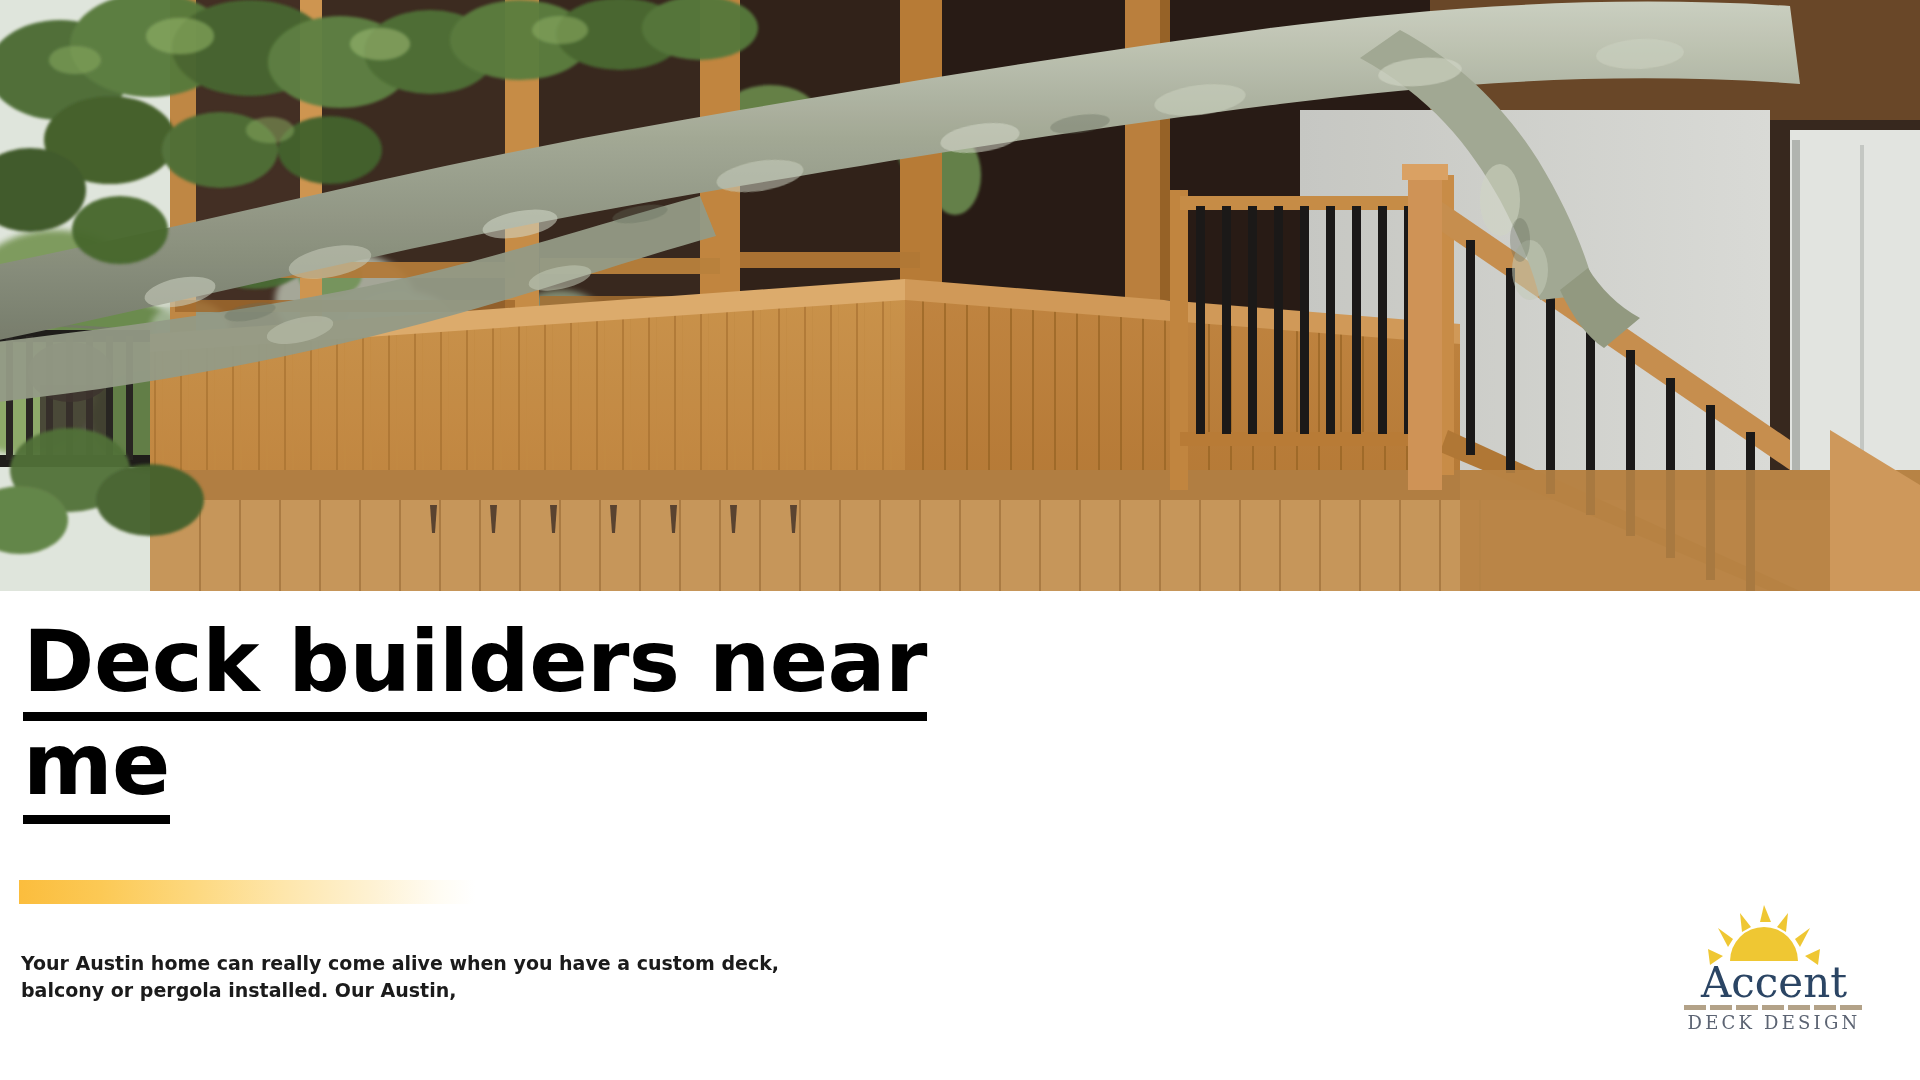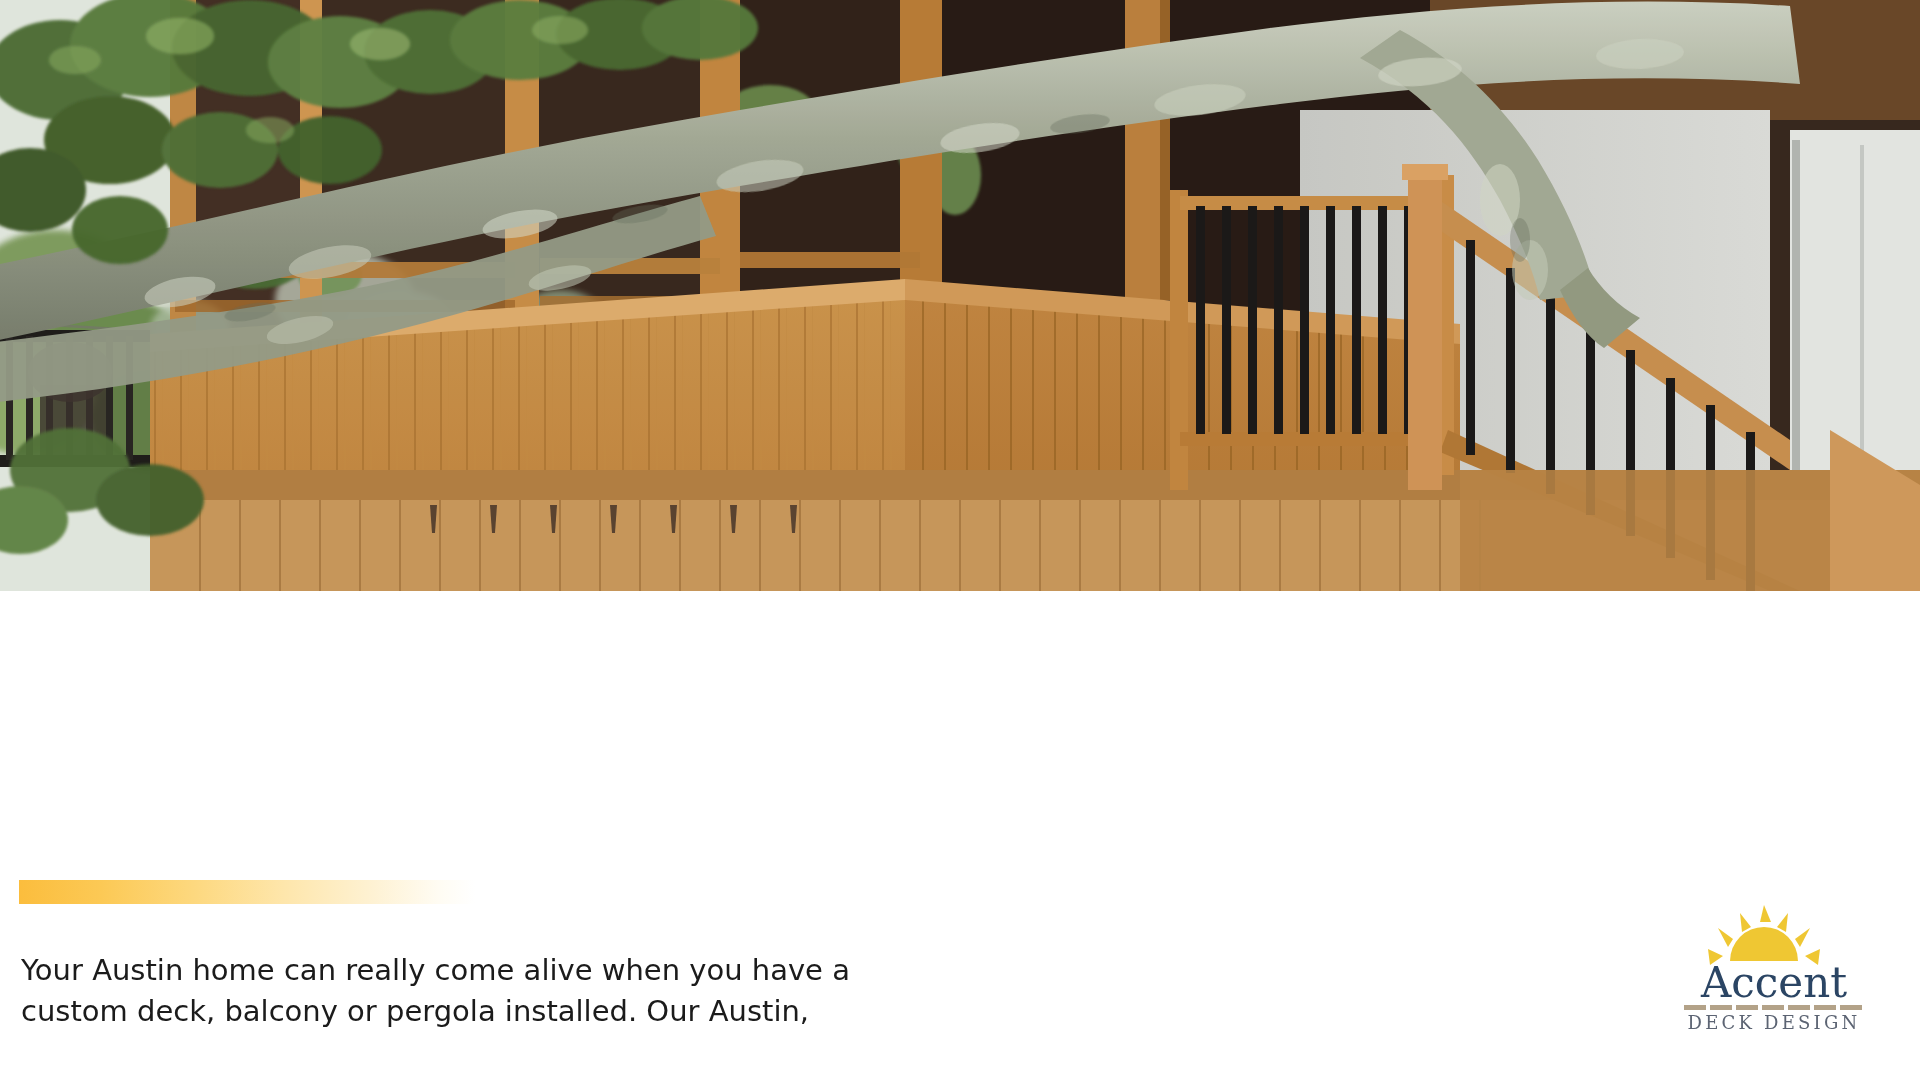--- a/index.html
+++ b/index.html
@@ -64,22 +64,22 @@
         #fef2d4 78%,
         #fffcf3 92%,
         #ffffff 100%);
   }
 
   .lede {
     position:absolute;
     left:21px; top:359px;
     width:830px;
     font-family:"DejaVu Sans", sans-serif;
-    font-weight:400;
-    font-size:29px;
+    font-weight:700;
+    font-size:19px;
     line-height:1.42;
     color:#1b1b1b;
   }
 
   
   .logo {
     position:absolute;
     left:1668px; top:310px;
     width:212px; height:135px;
   }
@@ -392,20 +392,22 @@
         <ellipse cx="150" cy="500" rx="54" ry="36" fill="#46652e"></ellipse>
         <ellipse cx="20" cy="520" rx="48" ry="34" fill="#628745"></ellipse>
       </g>
 
       <rect x="0" y="0" width="1920" height="591" fill="#000" opacity="0.04"></rect>
     </svg>
   </div>
 
   <div class="content">
 
+    <h1 class="headline"><span class="hl-line">Deck builders near
+me</span></h1>
 
     <div class="accent-bar"></div>
 
     <p class="lede">Your Austin home can really come alive when you have a custom deck, balcony or pergola installed. Our Austin,</p>
 
     <div class="logo">
       <svg viewBox="0 0 212 135" xmlns="http://www.w3.org/2000/svg">
 
         <g>
           <path d="M62 60 A34 34 0 0 1 130 60 Z" fill="#efc733"></path>

